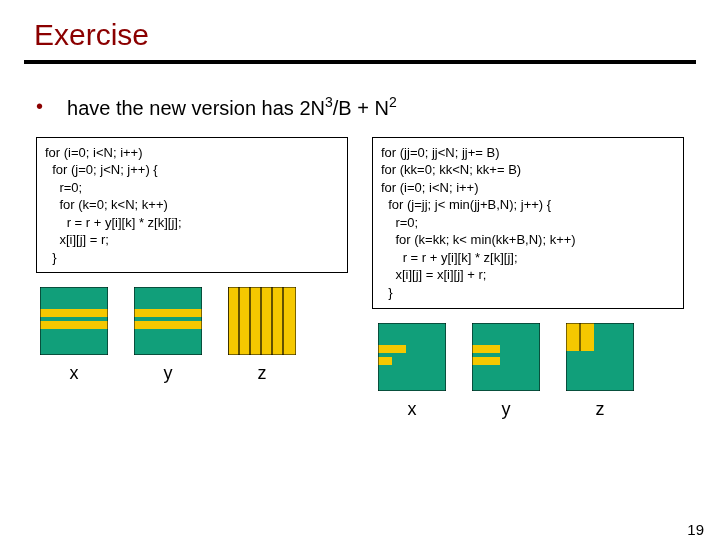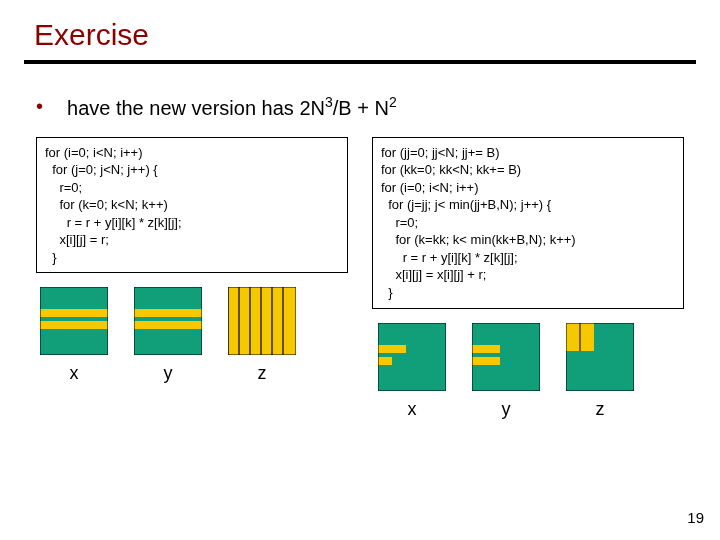--- a/index.html
+++ b/index.html
@@ -55,21 +55,21 @@
     align-items: flex-start;
   }
   .left-diagrams { margin-left: 4px; }
   .right-diagrams { margin-left: 6px; margin-top: 4px; }
   .diag { text-align: center; }
   .dlabel { font-size: 18px; margin-top: 8px; }
   svg { display: block; }
   .page-num {
     position: absolute;
     right: 16px;
-    bottom: 14px;
+    bottom: 2px;
     font-size: 15px;
   }
 </style>
 </head>
 <body>
 
 <h1 class="title">Exercise</h1>
 <hr class="rule">
 
 <div class="bullet-block">

